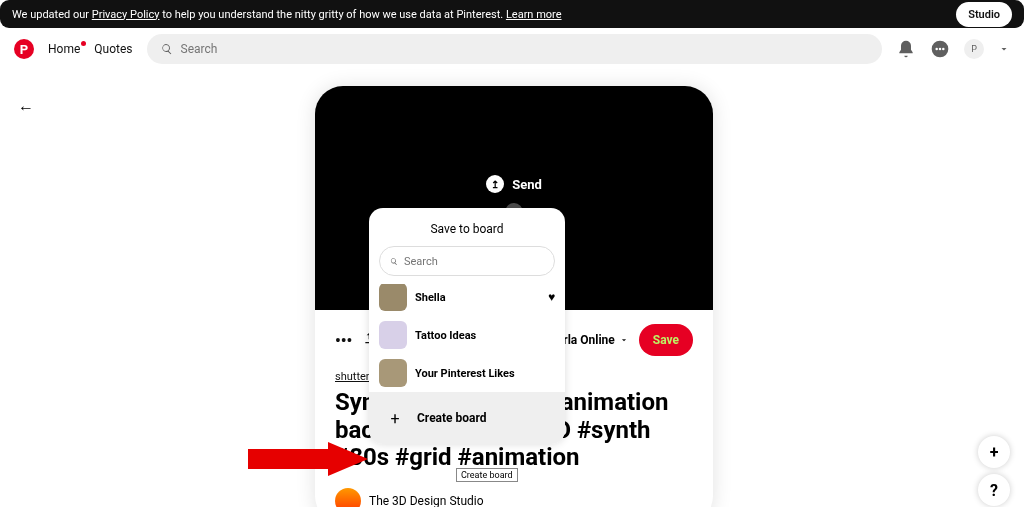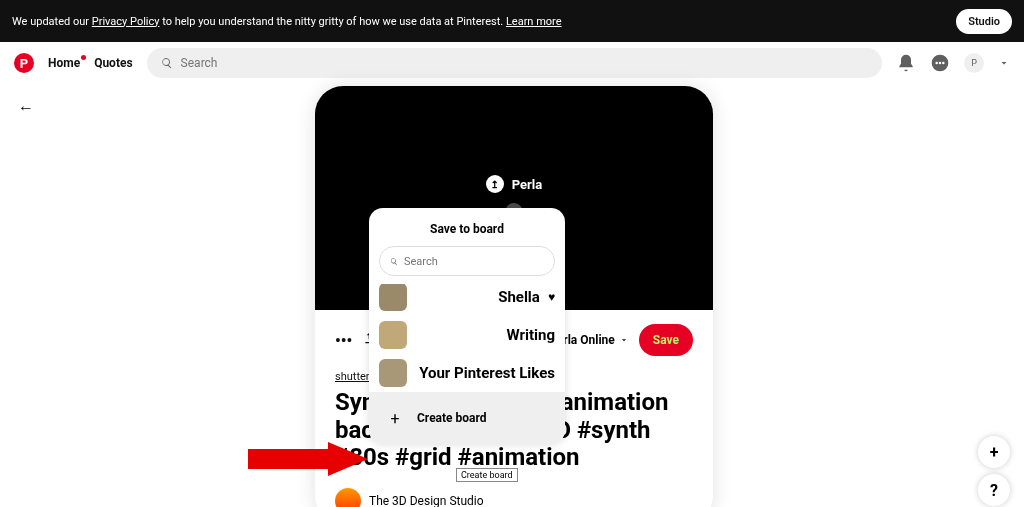--- a/index.html
+++ b/index.html
@@ -1,24 +1,24 @@
 <!DOCTYPE html>
 <html><head>
 <meta charset="utf-8">
 <style>
 * { margin: 0; padding: 0; box-sizing: border-box; font-family: -apple-system, BlinkMacSystemFont, "Segoe UI", Roboto, sans-serif; }
 body { width: 1024px; height: 507px; overflow: hidden; background: #fff; position: relative; }
 
-.privacy-bar { background: #111; color: #fff; height: 42px; display: flex; align-items: center; justify-content: space-between; padding: 11px 12px; font-size: 11px; }
+.privacy-bar { background: #111; color: #fff; height: 28px; display: flex; align-items: center; justify-content: space-between; padding: 11px 12px; font-size: 11px; border-radius: 9px; }
 .privacy-bar a { color: #fff; text-decoration: underline; }
 .accept-btn { background: #fff; color: #111; border: none; border-radius: 20px; padding: 6px 12px; font-size: 11px; font-weight: 600; cursor: pointer; }
 
 .top-nav { height: 42px; display: flex; align-items: center; padding: 0 14px; gap: 14px; }
 .logo { width: 20px; height: 20px; background: #e60023; border-radius: 50%; display: flex; align-items: center; justify-content: center; color: #fff; font-weight: bold; font-size: 13px; }
-.nav-link { font-size: 12px; font-weight: 700; color: #111; position: relative; }
+.nav-link { font-size: 12px; font-weight: 400; color: #111; position: relative; }
 .nav-dot { position: absolute; top: -1px; right: -6px; width: 5px; height: 5px; background: #e60023; border-radius: 50%; }
 .search-wrap { flex: 1; display: flex; align-items: center; background: #efefef; border-radius: 22px; height: 30px; padding: 0 14px; gap: 8px; }
 .search-wrap input { border: none; background: transparent; outline: none; font-size: 12px; flex: 1; color: #5f5f5f; }
 .nav-icons { display: flex; align-items: center; gap: 14px; }
 .nav-icon { width: 20px; height: 20px; color: #5f5f5f; display: flex; align-items: center; justify-content: center; }
 .avatar-small { width: 20px; height: 20px; border-radius: 50%; background: #efefef; display: flex; align-items: center; justify-content: center; font-size: 9px; color: #5f5f5f; }
 .chev { color: #5f5f5f; }
 
 .back-arrow { position: absolute; left: 18px; top: 96px; font-size: 16px; font-weight: bold; cursor: pointer; }
 
@@ -33,27 +33,27 @@
 .board-sel { font-size: 12px; font-weight: 700; display: flex; align-items: center; gap: 4px; }
 .save-btn { background: #e60023; color: #bef264; border: none; border-radius: 20px; padding: 9px 14px; font-size: 12px; font-weight: 700; cursor: pointer; }
 
 .source-link { padding: 0 20px; font-size: 11px; text-decoration: underline; color: #111; }
 .pin-title { padding: 6px 20px; font-size: 24px; font-weight: 700; line-height: 1.15; }
 .author-row { display: flex; align-items: center; gap: 8px; padding: 10px 20px; }
 .author-av { width: 26px; height: 26px; border-radius: 50%; background: linear-gradient(#f90,#f30); }
 .author-name { font-size: 12px; font-weight: 400; }
 
 .dropdown { position: absolute; left: 369px; top: 208px; width: 196px; background: #fff; border-radius: 14px; box-shadow: 0 0 8px rgba(0,0,0,0.14); overflow: hidden; font-size: 12px; }
-.dd-title { text-align: center; font-weight: 700; padding: 14px 8px 10px; font-size: 12px; }
+.dd-title { text-align: center; font-weight: 400; padding: 14px 8px 10px; font-size: 12px; }
 .dd-search { margin: 0 10px 8px; border: 1px solid #ddd; border-radius: 20px; height: 30px; display: flex; align-items: center; padding: 0 10px; gap: 6px; }
 .dd-search input { border: none; outline: none; font-size: 11px; flex: 1; }
 .dd-list { max-height: 160px; overflow-y: auto; position: relative; }
 .dd-item { display: flex; align-items: center; gap: 8px; padding: 5px 10px; cursor: pointer; }
 .dd-thumb { width: 28px; height: 28px; border-radius: 6px; background: #c8b89a; flex-shrink: 0; }
-.dd-label { font-weight: 700; font-size: 15px; flex: 1; text-align: right; }
+.dd-label { font-weight: 700; font-size: 11px; flex: 1; }
 .dd-scroll { position: absolute; right: 2px; top: 120px; width: 6px; height: 26px; background: #ccc; border-radius: 3px; }
 .dd-create { display: flex; align-items: center; gap: 10px; padding: 14px 14px; background: #efefef; cursor: pointer; }
 .dd-plus { width: 24px; height: 24px; display: flex; align-items: center; justify-content: center; font-size: 16px; font-weight: 400; }
 .dd-create-label { font-weight: 700; font-size: 12px; }
 .tooltip { position: absolute; left: 456px; top: 468px; border: 1px solid #888; background: #fff; font-size: 9px; padding: 1px 4px; }
 
 .red-arrow { position: absolute; left: 248px; top: 442px; }
 .red-arrow svg { display: block; }
 
 .fab { position: absolute; right: 14px; width: 32px; height: 32px; border-radius: 50%; background: #fff; box-shadow: 0 0 6px rgba(0,0,0,0.2); display: flex; align-items: center; justify-content: center; font-size: 16px; font-weight: 700; cursor: pointer; }
@@ -100,21 +100,21 @@
         </svg></div>
   </div>
 </div>
 
 <div class="back-arrow">←</div>
 
 <div class="pin-card">
   <div class="pin-image">
     <div class="overlay-btn">
       <span class="circle-ico">↥</span>
-      <span>Perla</span>
+      <span>Send</span>
     </div>
     <div class="overlay-btn" style="opacity:0.3">
       <span class="circle-ico">✕</span>
     </div>
   </div>
   <div class="pin-toolbar">
     <span class="tool-ico">•••</span>
     <span class="tool-ico"><svg width="16" height="16" viewBox="0 0 24 24" fill="#111">
           <path d="M12 3l5 5h-3v6h-4V8H7l5-5zM5 18h14v2H5z"></path>
         </svg></span>
@@ -143,22 +143,22 @@
       </svg>
     <input placeholder="Search" style="">
   </div>
   <div class="dd-list">
     <div class="dd-item" style="margin-top:-6px">
       <div class="dd-thumb" style="background:#9a8a6a"></div>
       <div class="dd-label">Shella</div>
       <span>♥</span>
     </div>
     <div class="dd-item">
-      <div class="dd-thumb" style="background:#c0a878"></div>
-      <div class="dd-label">Writing</div>
+      <div class="dd-thumb" style="background:#d8d0e8"></div>
+      <div class="dd-label">Tattoo Ideas</div>
     </div>
     <div class="dd-item">
       <div class="dd-thumb" style="background:#a89878"></div>
       <div class="dd-label">Your Pinterest Likes</div>
 
     </div>
     <div class="dd-scroll"></div>
   </div>
   <div class="dd-create">
     <div class="dd-plus">+</div>

